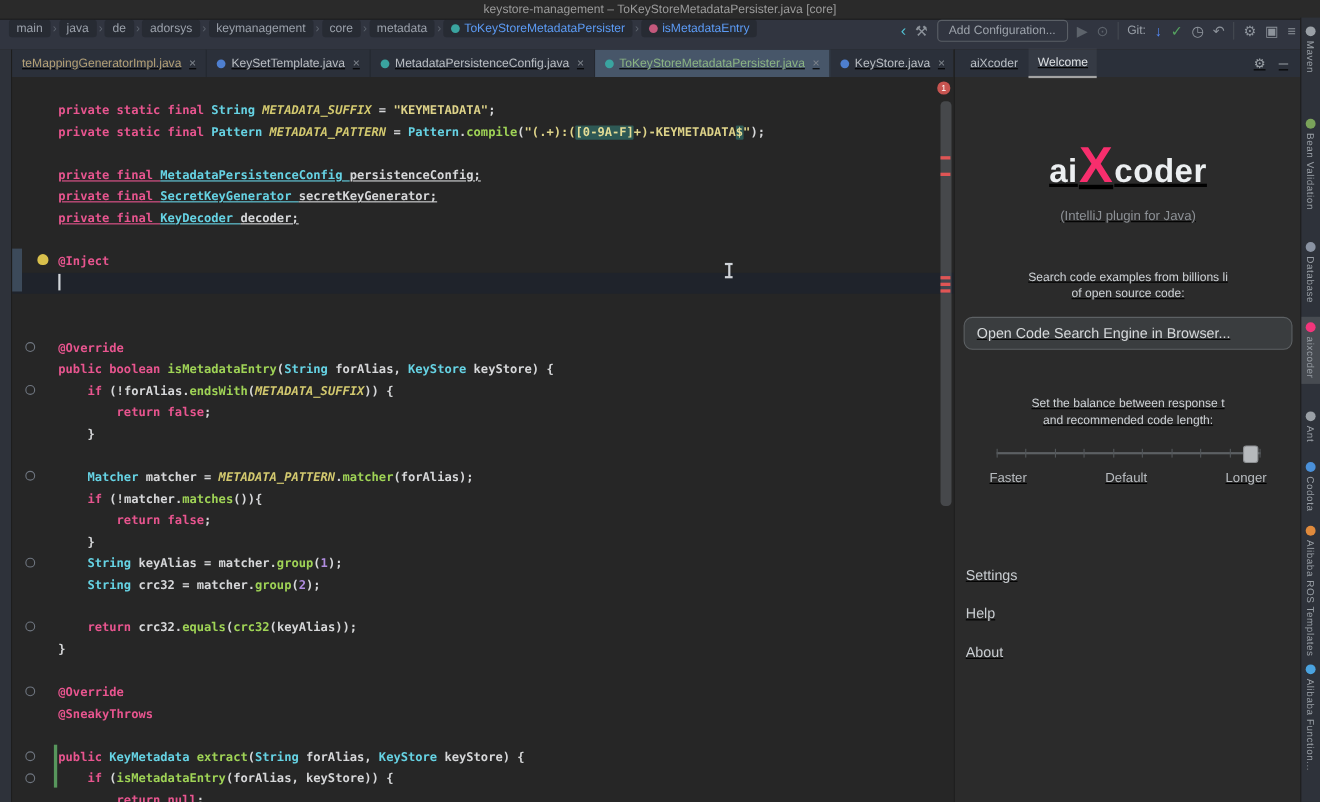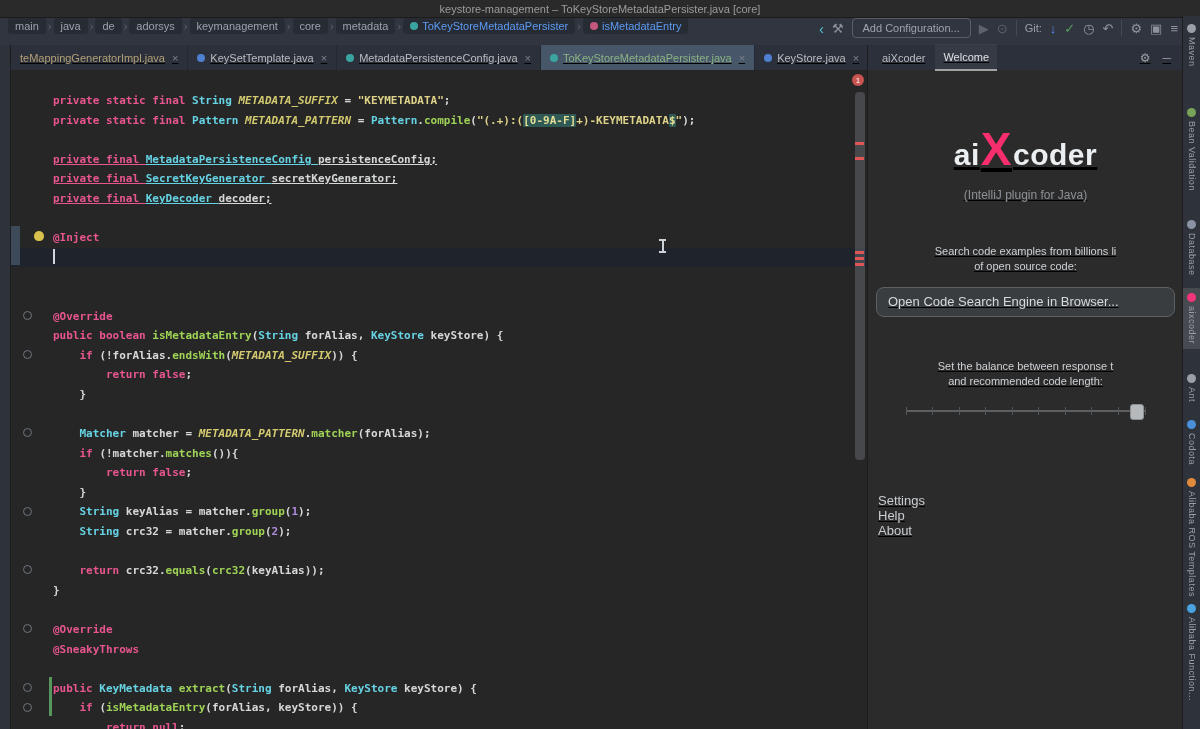--- a/index.html
+++ b/index.html
@@ -84,21 +84,21 @@
   .logo-x{font-size:46px;line-height:1;margin:0 1px;}
   .subtitle{margin-top:16px;font-size:12px;color:#8d9196;}
   .ptext{margin-top:42px;font-size:11px;text-align:center;line-height:1.35;color:#ced2d6;}
   .open-btn{margin-top:13px;width:100%;height:30px;background:#3a3d3f;border:1px solid #5d6164;border-radius:8px;
             color:#d6d9db;font-size:13px;text-align:left;padding:0 11px;font-family:inherit;}
   .slider{margin-top:15px;width:240px;height:16px;position:relative;}
   .slider .track{position:absolute;left:0;right:0;top:7px;height:2px;background:#5c6063;}
   .slider .tick{position:absolute;top:-3px;width:1px;height:8px;background:#53575a;}
   .slider .handle{position:absolute;top:1px;width:12px;height:14px;background:#b6b9bc;border:1px solid #8d9093;border-radius:3px;}
   .slider-labels{width:252px;display:flex;justify-content:space-between;font-size:12px;color:#b9bdc1;margin-top:7px;}
-  .plinks{align-self:flex-start;margin-top:74px;font-size:13px;color:#c9cdd1;display:flex;flex-direction:column;gap:0;padding-left:2px;}
+  .plinks{align-self:flex-start;margin-top:74px;font-size:13px;color:#c9cdd1;display:flex;flex-direction:column;gap:20px;padding-left:2px;}
 
   
   .right-stripe{position:absolute;top:16px;right:0;bottom:0;width:17px;background:#2e323a;border-left:1px solid #1d1d1d;overflow:hidden;}
   .stripe-item{position:absolute;left:0;width:17px;display:flex;flex-direction:column;align-items:center;gap:4px;color:#9aa0a7;}
   .stripe-item.active{background:#474b51;padding:5px 0;}
   .stripe-icon{width:9px;height:9px;border-radius:50%;display:inline-block;}
   .stripe-label{writing-mode:vertical-rl;font-size:9px;letter-spacing:.5px;}
 
   
   .ibeam{position:absolute;left:658px;top:239px;width:9px;height:14px;z-index:9;}
@@ -248,20 +248,25 @@
               <div class="tick" style="left: 79.6667px;"></div>
               <div class="tick" style="left: 106.222px;"></div>
               <div class="tick" style="left: 132.778px;"></div>
               <div class="tick" style="left: 159.333px;"></div>
               <div class="tick" style="left: 185.889px;"></div>
               <div class="tick" style="left: 212.444px;"></div>
               <div class="tick" style="left: 239px;"></div>
             </div>
           <div class="handle" id="slider-handle" style="left: calc(96% - 6px);"></div>
         </div>
+        <div class="slider-labels" id="slider-labels">
+            <span>Faster</span>
+            <span>Default</span>
+            <span>Longer</span>
+          </div>
         <div class="plinks" id="panel-links">
             <div class="plink">Settings</div>
             <div class="plink">Help</div>
             <div class="plink">About</div>
           </div>
       </div>
     </div>
   </div>
 
   <div class="right-stripe" id="right-stripe">

